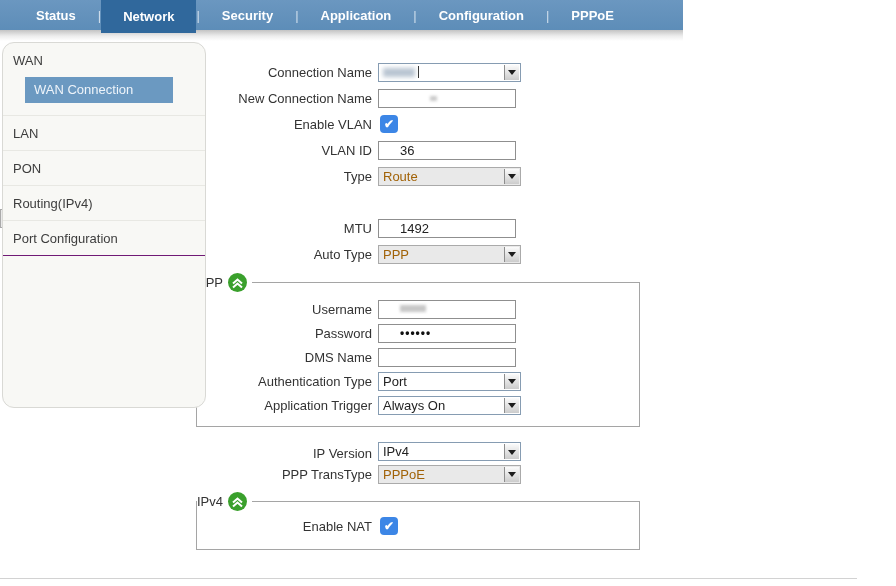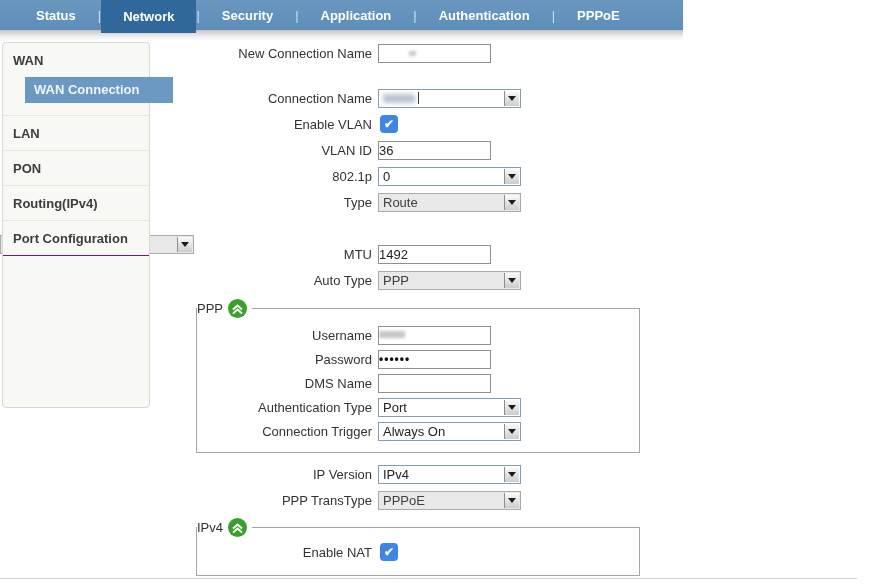--- a/index.html
+++ b/index.html
@@ -11,42 +11,42 @@
     background:linear-gradient(#6b97c0,#5d8db8); display:flex; align-items:stretch;
     padding-left:14px; z-index:3; }
   .nav-item { display:flex; align-items:center; padding:0 22px; color:#fff;
     font-weight:bold; cursor:pointer; height:30px; }
   .nav-item.active { background:#30689c; height:33px; }
   .nav-sep { display:flex; align-items:center; color:#cfdeec; font-weight:normal; }
   .nav-strip { position:absolute; left:0; top:30px; width:683px; height:11px;
     background:linear-gradient(#c3c3c3,#ededed 55%,#ffffff); z-index:1; }
 
   
-  .sidebar { position:absolute; left:2px; top:42px; width:148px; height:366px;
-    background:#f8f8f5; border:1px solid #d9d9d5; border-radius:4px; z-index:2;font-weight:bold; }
+  .sidebar { position:absolute; left:2px; top:42px; width:204px; height:366px;
+    background:#f8f8f5; border:1px solid #d9d9d5; border-radius:12px; z-index:2; }
   .side-group { border-bottom:1px solid #e8e8e3; }
   .side-group:last-child { border-bottom:1px solid #701a75; }
   .side-label { padding:10px 0 9px 10px; color:#3d3d3d; cursor:pointer; }
   .side-sub { height:26px; line-height:26px; margin:0 2px 12px 22px; width:148px;
     background:#6b99c1; color:#eef4fa; padding-left:9px; cursor:pointer; }
 
   
   .main { position:absolute; left:0; top:40px; width:896px; }
   .row { display:flex; align-items:center; height:26px; }
   .row .lbl { flex:0 0 378px; text-align:right; padding-right:6px; color:#333; }
   .sect .row { height:24px; }
   .sect .lbl { flex:0 0 181px; }
 
-  .ctl-input { width:113px; height:19px; border:1px solid #8f8f8f; background:#fff;
-    display:flex; align-items:center; padding:0 0; color:#222; }
+  .ctl-input { width:138px; height:19px; border:1px solid #8f8f8f; background:#fff;
+    display:flex; align-items:center; padding:0 21px; color:#222; }
   .ctl-select { position:relative; width:143px; height:19px; border:1px solid #869cb2;
     background:#fff; display:flex; align-items:center; padding-left:4px; color:#222;
     cursor:pointer; }
   .ctl-select.wide { width:194px;margin-top:32px; }
-  .ctl-select.disabled { background:#e9e9e9; color:#404040; border-color:#aaaaaa; }
+  .ctl-select.disabled { background:#e9e9e9; color:#a16207; border-color:#aaaaaa; }
   .sel-arrow { position:absolute; right:1px; top:1px; width:15px; height:15px;
     background:linear-gradient(#fbfbfb,#cccccc); border-left:1px solid #8d8d8d;
     display:flex; align-items:center; justify-content:center; }
   .sel-arrow::after { content:""; width:0; height:0; border:4px solid transparent;
     border-top:5px solid #1c1c1c; margin-top:5px; }
 
   .checkbox { width:18px; height:18px; border-radius:4px; background:#3c86e6;
     color:#fff; font-size:12px; font-weight:bold; line-height:18px; text-align:center;
     margin-left:2px; cursor:pointer; }
 
@@ -60,40 +60,40 @@
     filter:blur(1.5px); background:#8a8a8a; }
   .caret-bar { display:inline-block; width:1px; height:12px; background:#333; }
 
   
   .sect { position:relative; margin-left:196px; width:444px;
     border:1px solid #a5a5a5; }
   .sect-legend { position:absolute; top:-10px; left:0; background:#fff;
     display:flex; align-items:center; gap:5px; padding-right:5px; color:#333; }
   .sect-ppp { margin-top:15px; height:145px; padding-top:14px; }
   .sect-ipv4 { margin-top:14px; height:49px; padding-top:12px; }
-  .gap8 { margin-top:8px; }
+  .gap8 { margin-top:8px;align-items:flex-end; }
   .first-row { margin-top:19px; }
   .collapse-btn { display:flex; cursor:pointer; }
 
   .bottom-line { position:absolute; left:0; top:578px; width:857px; height:1px;
     background:#d2d2d2; }
 </style>
 </head>
 <body>
 
 <div class="navbar">
   <div class="nav-item">Status</div>
   <div class="nav-sep">|</div>
   <div class="nav-item active">Network</div>
   <div class="nav-sep">|</div>
   <div class="nav-item">Security</div>
   <div class="nav-sep">|</div>
   <div class="nav-item">Application</div>
   <div class="nav-sep">|</div>
-  <div class="nav-item">Authentication</div>
+  <div class="nav-item">Configuration</div>
   <div class="nav-sep">|</div>
   <div class="nav-item">PPPoE</div>
 </div>
 <div class="nav-strip"></div>
 
 <div class="sidebar">
   <div class="side-group">
     <div class="side-label">WAN</div>
     <div class="side-sub">WAN Connection</div>
   </div>
@@ -105,58 +105,51 @@
   </div>
   <div class="side-group">
     <div class="side-label">Routing(IPv4)</div>
   </div>
   <div class="side-group">
     <div class="side-label">Port Configuration</div>
   </div>
 </div>
 
 <div class="main">
-
-  <div class="row">
-    <div class="lbl">New Connection Name</div>
-    <div class="ctl-input">
-      <span class="smudge dot"></span>
-    </div>
-  </div>
 
   <div class="row first-row">
     <div class="lbl">Connection Name</div>
     <div class="ctl-select">
       <span class="smudge"></span>
       <span class="caret-bar"></span>
       <span class="sel-arrow"></span>
     </div>
   </div>
 
   <div class="row">
+    <div class="lbl">New Connection Name</div>
+    <div class="ctl-input">
+      <span class="smudge dot"></span>
+    </div>
+  </div>
+
+  <div class="row">
     <div class="lbl">Enable VLAN</div>
     <div class="checkbox">
       <span>✔</span>
     </div>
   </div>
 
   <div class="row">
     <div class="lbl">VLAN ID</div>
     <div class="ctl-input">
       <span>36</span>
     </div>
   </div>
 
-  <div class="row">
-    <div class="lbl">802.1p</div>
-    <div class="ctl-select">
-      <span>0</span>
-      <span class="sel-arrow"></span>
-    </div>
-  </div>
 
   <div class="row">
     <div class="lbl">Type</div>
     <div class="ctl-select disabled">
       <span>Route</span>
       <span class="sel-arrow"></span>
     </div>
   </div>
 
   <div class="row">
@@ -216,21 +209,21 @@
 
     <div class="row">
       <div class="lbl">Authentication Type</div>
       <div class="ctl-select">
         <span>Port</span>
         <span class="sel-arrow"></span>
       </div>
     </div>
 
     <div class="row">
-      <div class="lbl">Connection Trigger</div>
+      <div class="lbl">Application Trigger</div>
       <div class="ctl-select">
         <span>Always On</span>
         <span class="sel-arrow"></span>
       </div>
     </div>
   </div>
 
   <div class="row gap8">
     <div class="lbl">IP Version</div>
     <div class="ctl-select">

